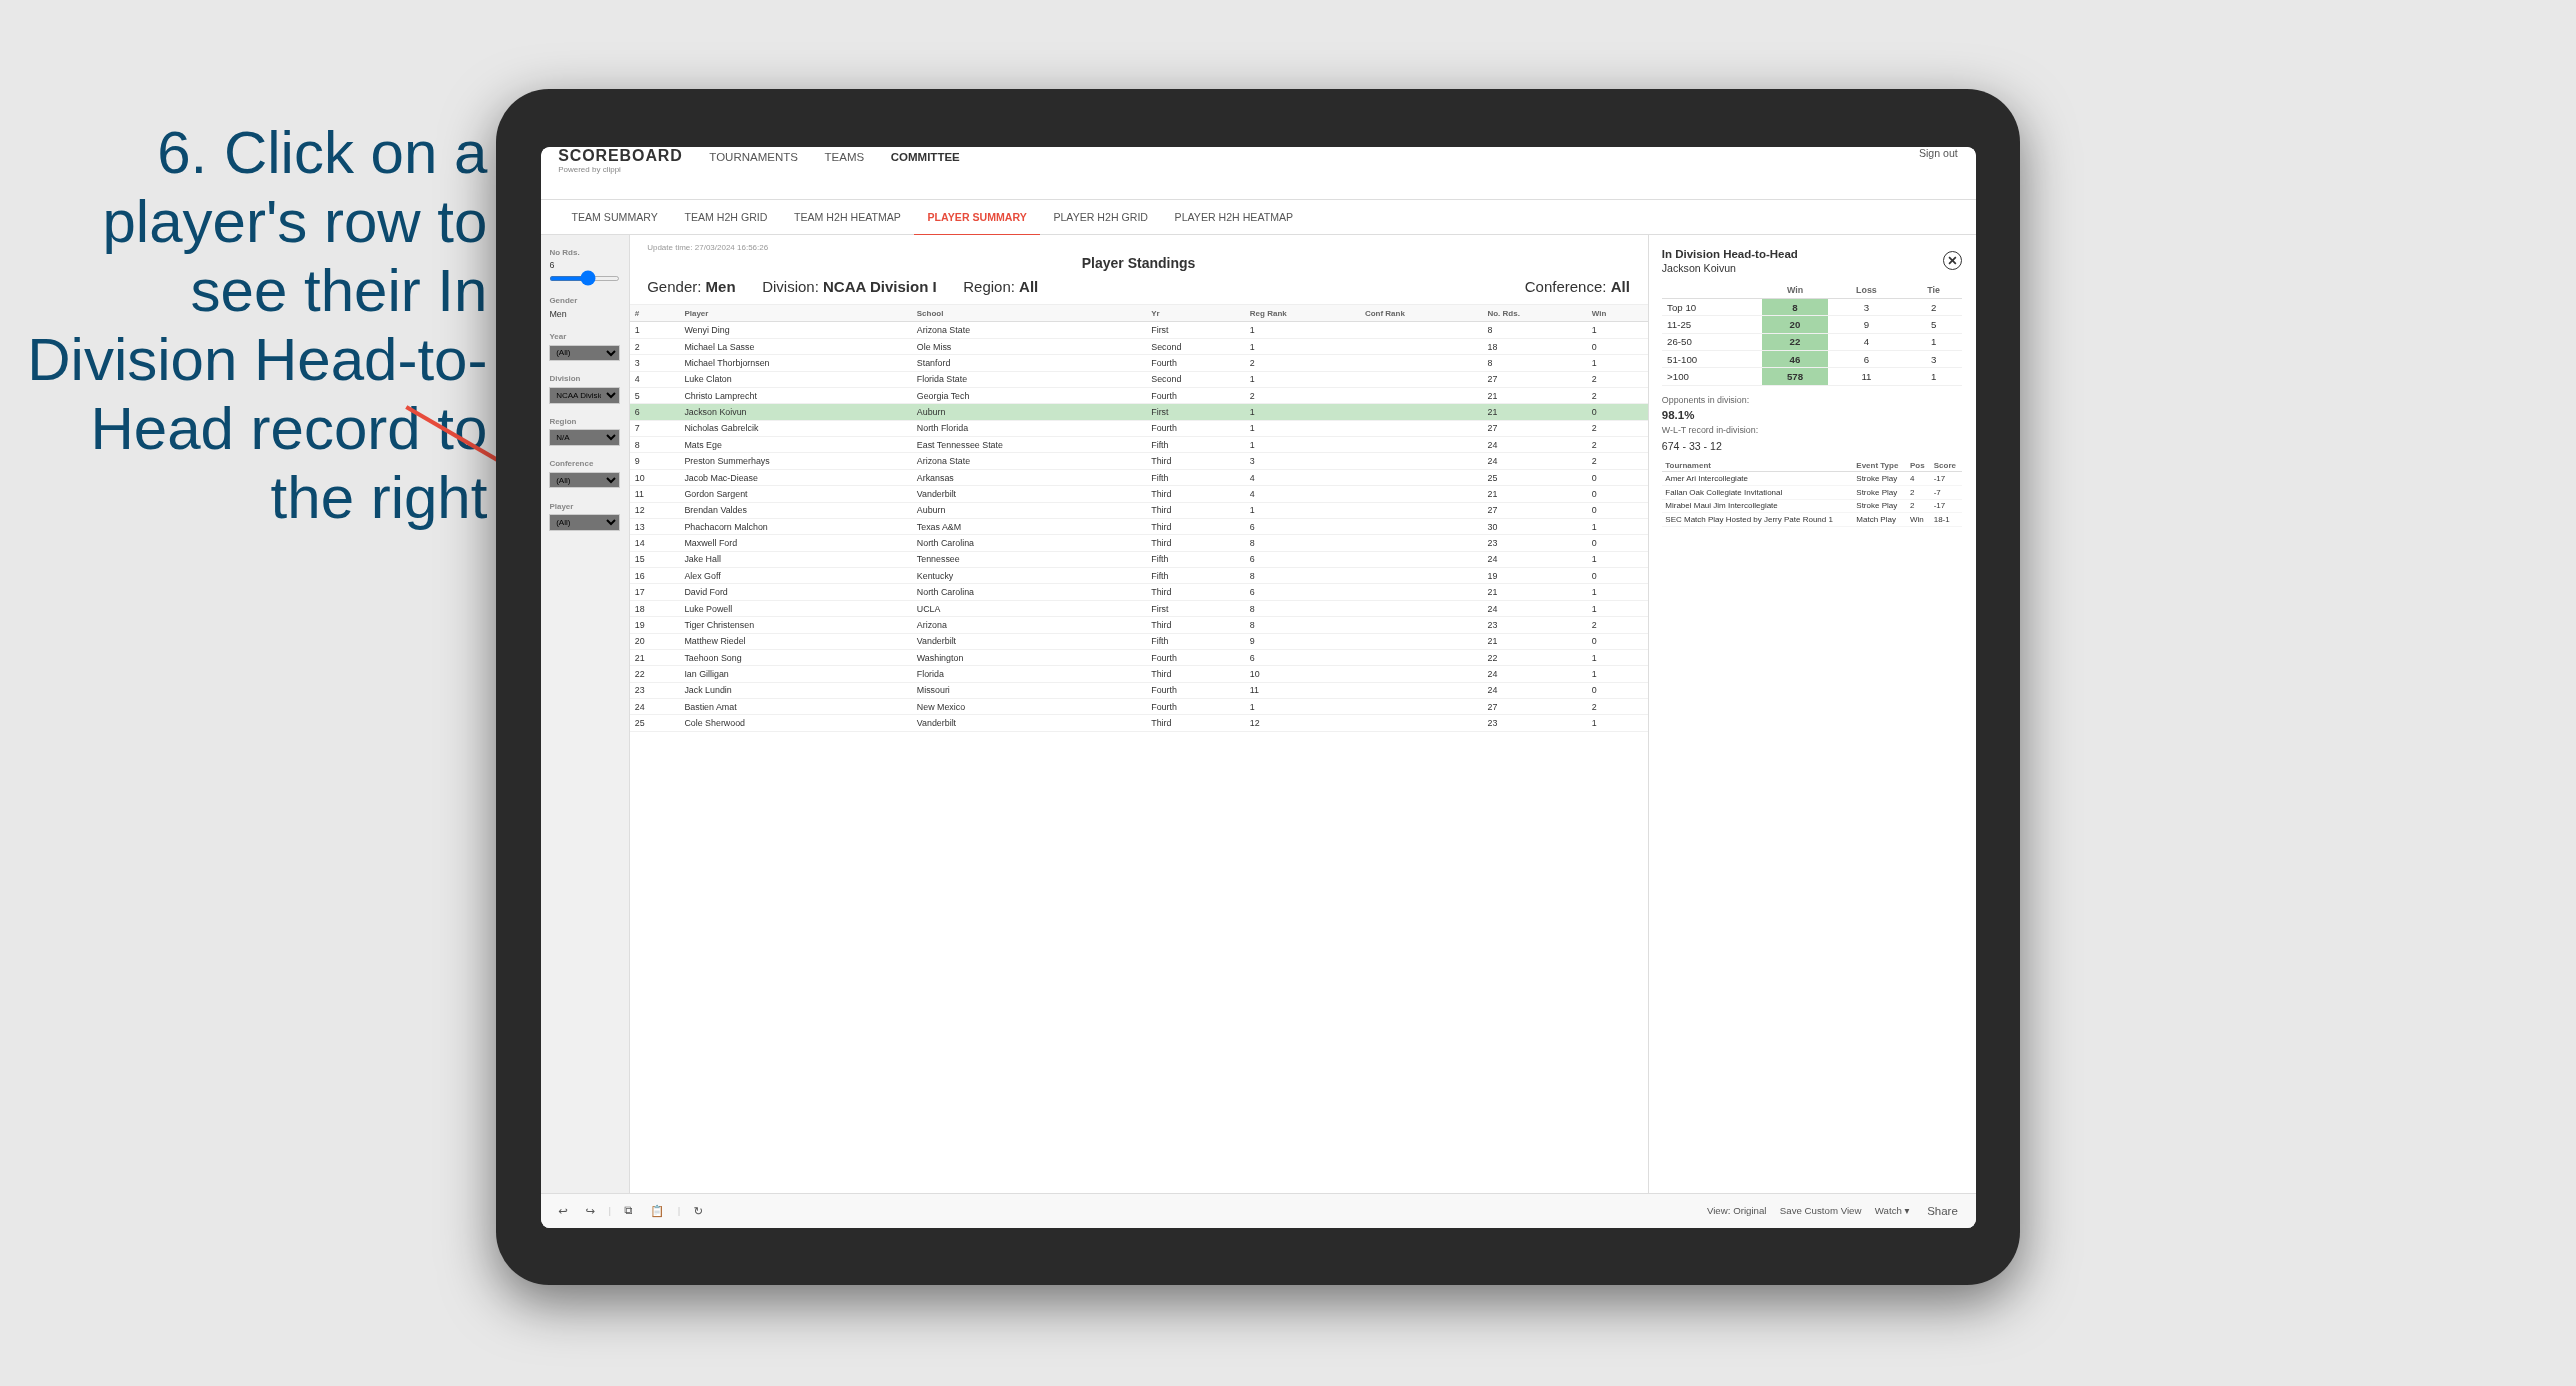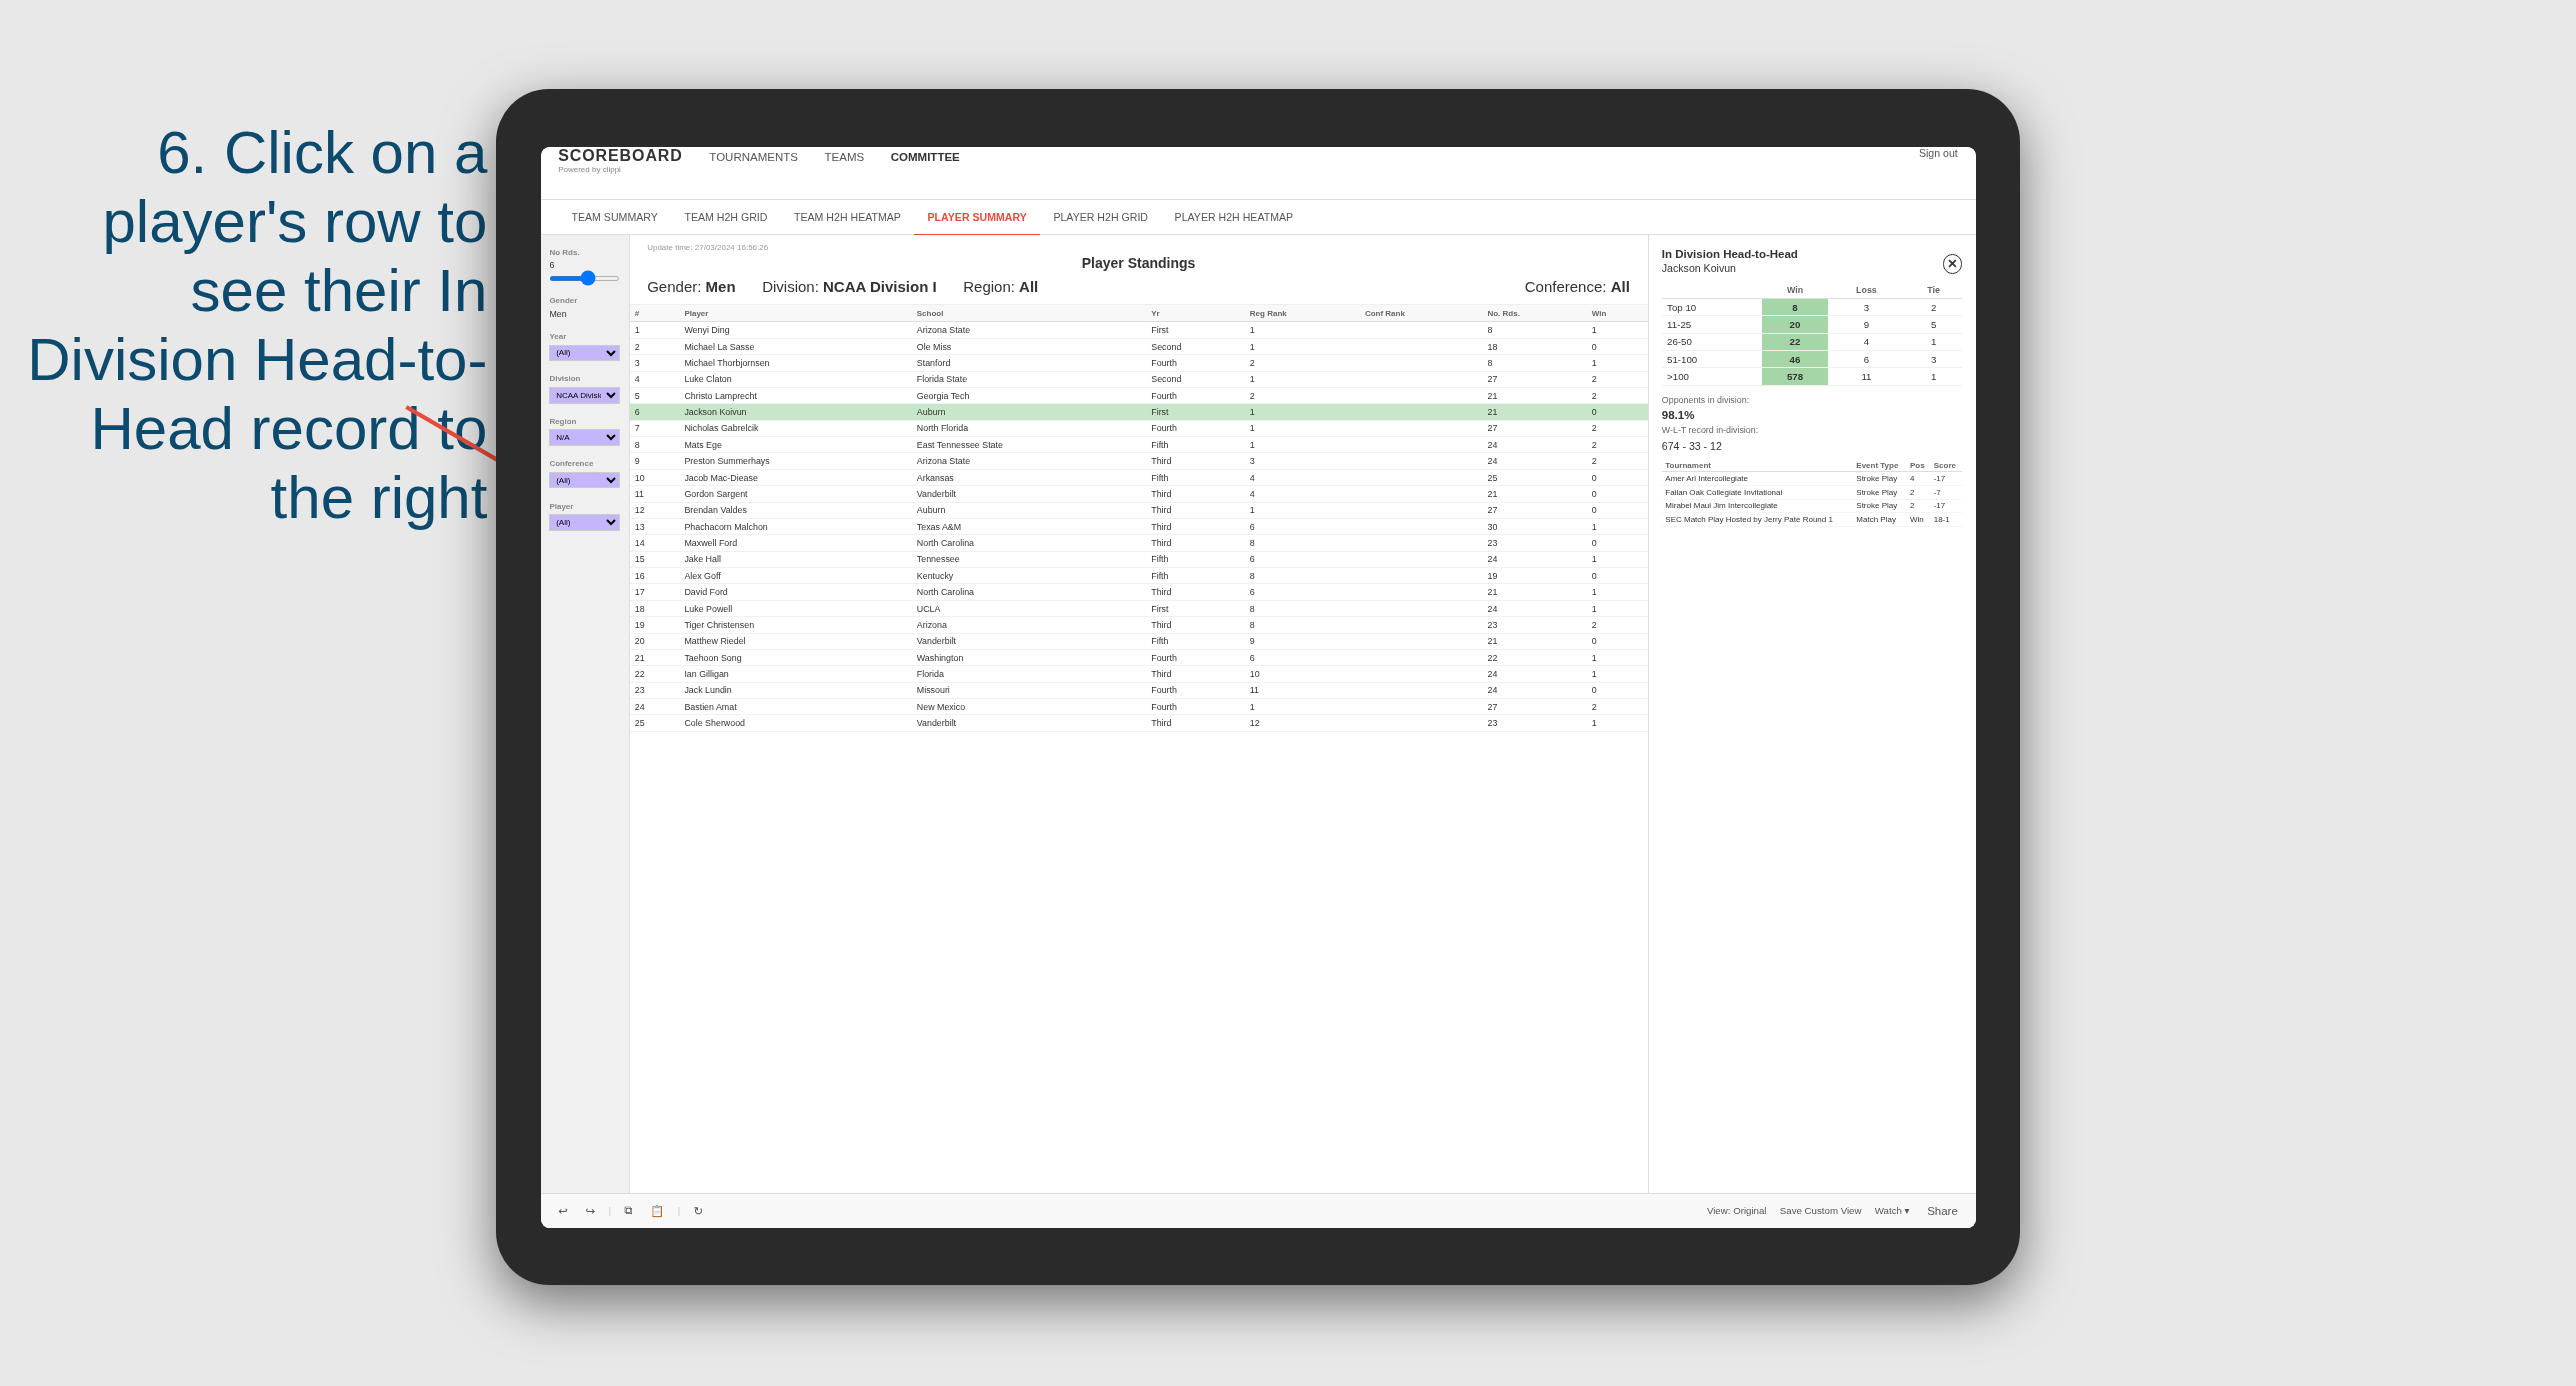--- a/index.html
+++ b/index.html
@@ -177,21 +177,21 @@
     .sidebar-value {
       font-size: 8.9px;
       color: #333;
     }
 
     .sidebar-select {
       width: 100%;
       font-size: 8px;
       padding: 1.8px;
       border: 0.9px solid #ccc;
-      background: #c4b5fd;
+      background: #737373;
     }
 
     .sidebar-rnd {
       font-size: 8.9px;
       color: #333;
       margin-bottom: 2.7px;
     }
 
     
     .center-panel {
@@ -270,21 +270,21 @@
       background: #fff;
       border-left: 0.9px solid #ddd;
       padding: 13.3px;
       overflow-y: auto;
       font-size: 9.7px;
     }
 
     .h2h-header {
       display: flex;
       justify-content: space-between;
-      align-items: flex-end;
+      align-items: center;
       margin-bottom: 8.9px;
     }
 
     .h2h-title {
       font-size: 11.5px;
       font-weight: 700;
       color: #333;
     }
 
     .h2h-name {

